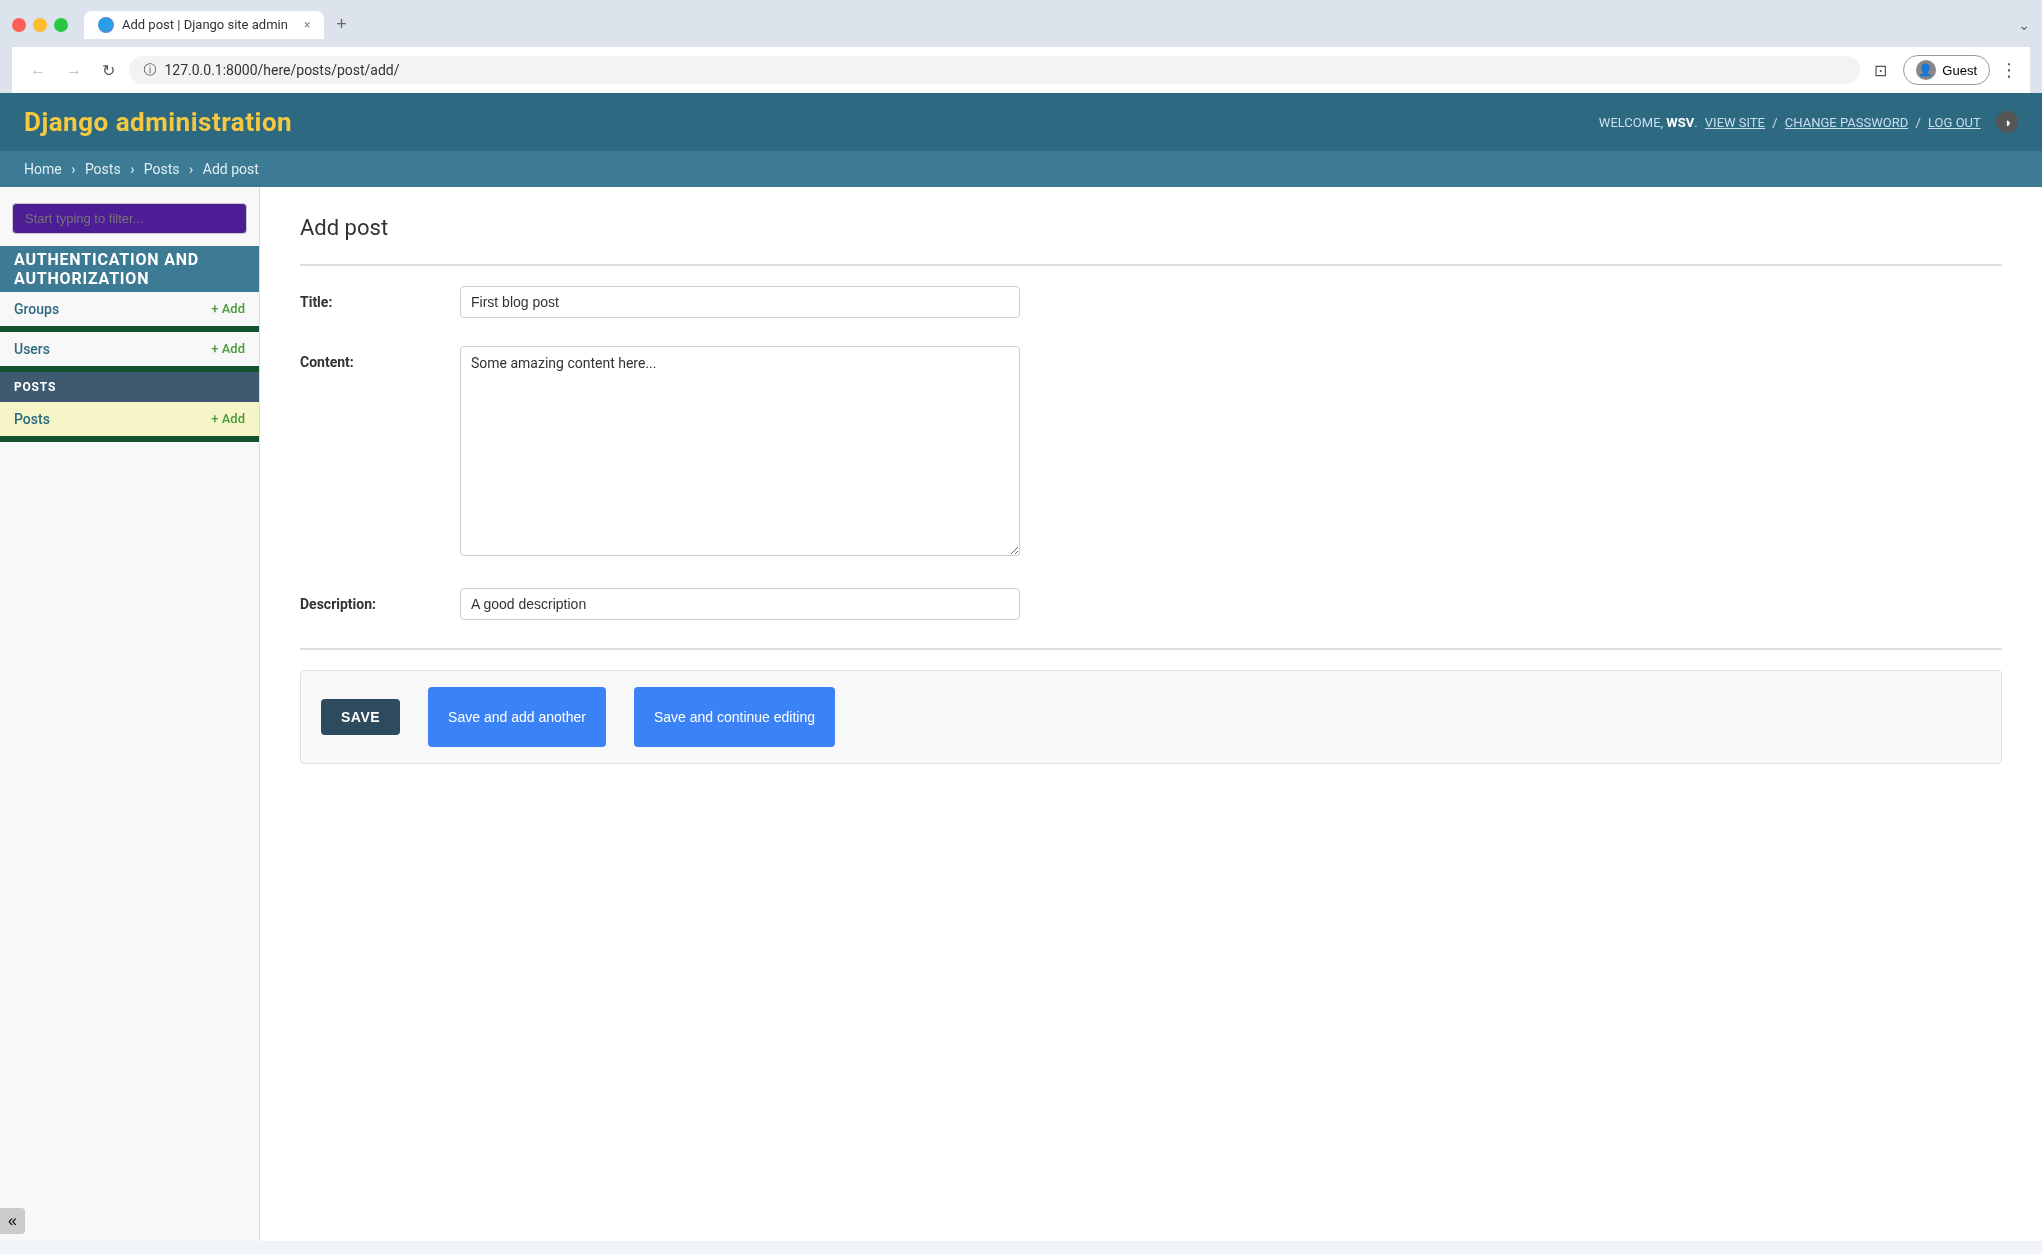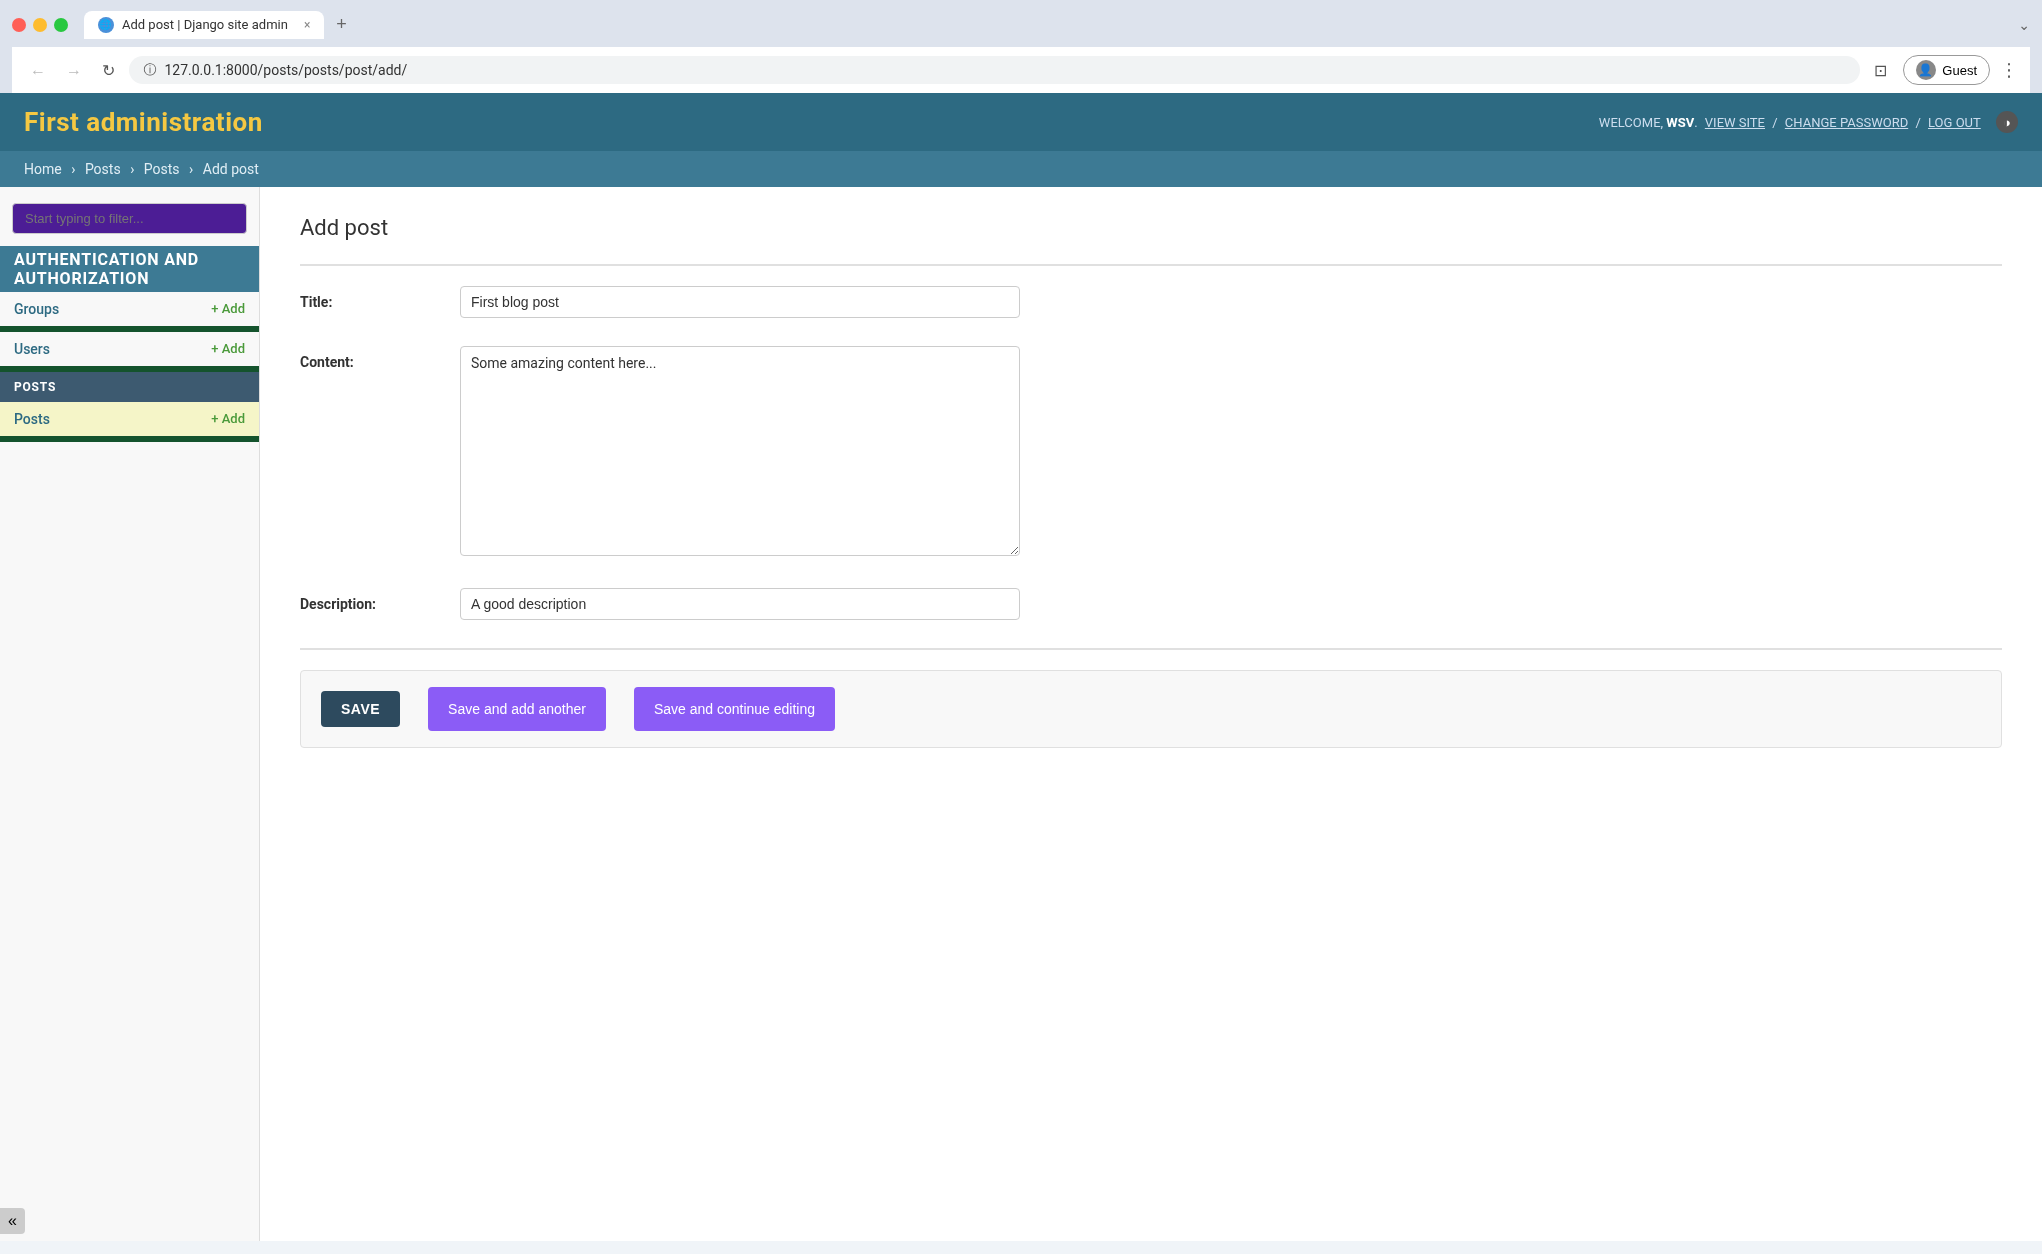--- a/index.html
+++ b/index.html
@@ -324,24 +324,24 @@
       color: white;
       border: none;
       padding: 10px 20px;
       font-size: 14px;
       font-weight: bold;
       border-radius: 4px;
       cursor: pointer;
       letter-spacing: 0.5px;
     }
     .btn-secondary {
-      background: #8b5cf6;
+      background: #3b82f6;
       color: white;
       border: none;
-      padding: 14px 20px;
+      padding: 22px 20px;
       font-size: 14px;
       border-radius: 4px;
       cursor: pointer;
     }
 
     .collapse-sidebar {
       position: fixed;
       bottom: 20px;
       left: 0;
       background: #ccc;
@@ -372,35 +372,35 @@
     </div>
     <div class="browser-expand">⌄</div>
   </div>
 
   <div class="browser-nav-bar">
     <button class="nav-btn disabled">←</button>
     <button class="nav-btn disabled">→</button>
     <button class="nav-btn">↻</button>
     <div class="address-bar">
       <span class="address-bar-icon">ⓘ</span>
-      <span class="address-bar-url">127.0.0.1:8000/posts/posts/post/add/</span>
+      <span class="address-bar-url">127.0.0.1:8000/here/posts/post/add/</span>
     </div>
     <div class="nav-right">
       <button class="nav-btn">⊡</button>
       <button class="profile-btn">
         <span class="profile-icon">👤</span>
         <span>Guest</span>
       </button>
       <button class="kebab-btn">⋮</button>
     </div>
   </div>
 </div>
 
 <div class="django-header">
-  <div class="django-title">First administration</div>
+  <div class="django-title">Django administration</div>
   <div class="django-user-nav">
     <span class="welcome">WELCOME, </span><strong>WSV</strong><span>. </span>
     <a>VIEW SITE</a> /
     <a>CHANGE PASSWORD</a> /
     <a>LOG OUT</a>
     <span class="theme-toggle">◑</span>
   </div>
 </div>
 
 <div class="breadcrumb-bar">

